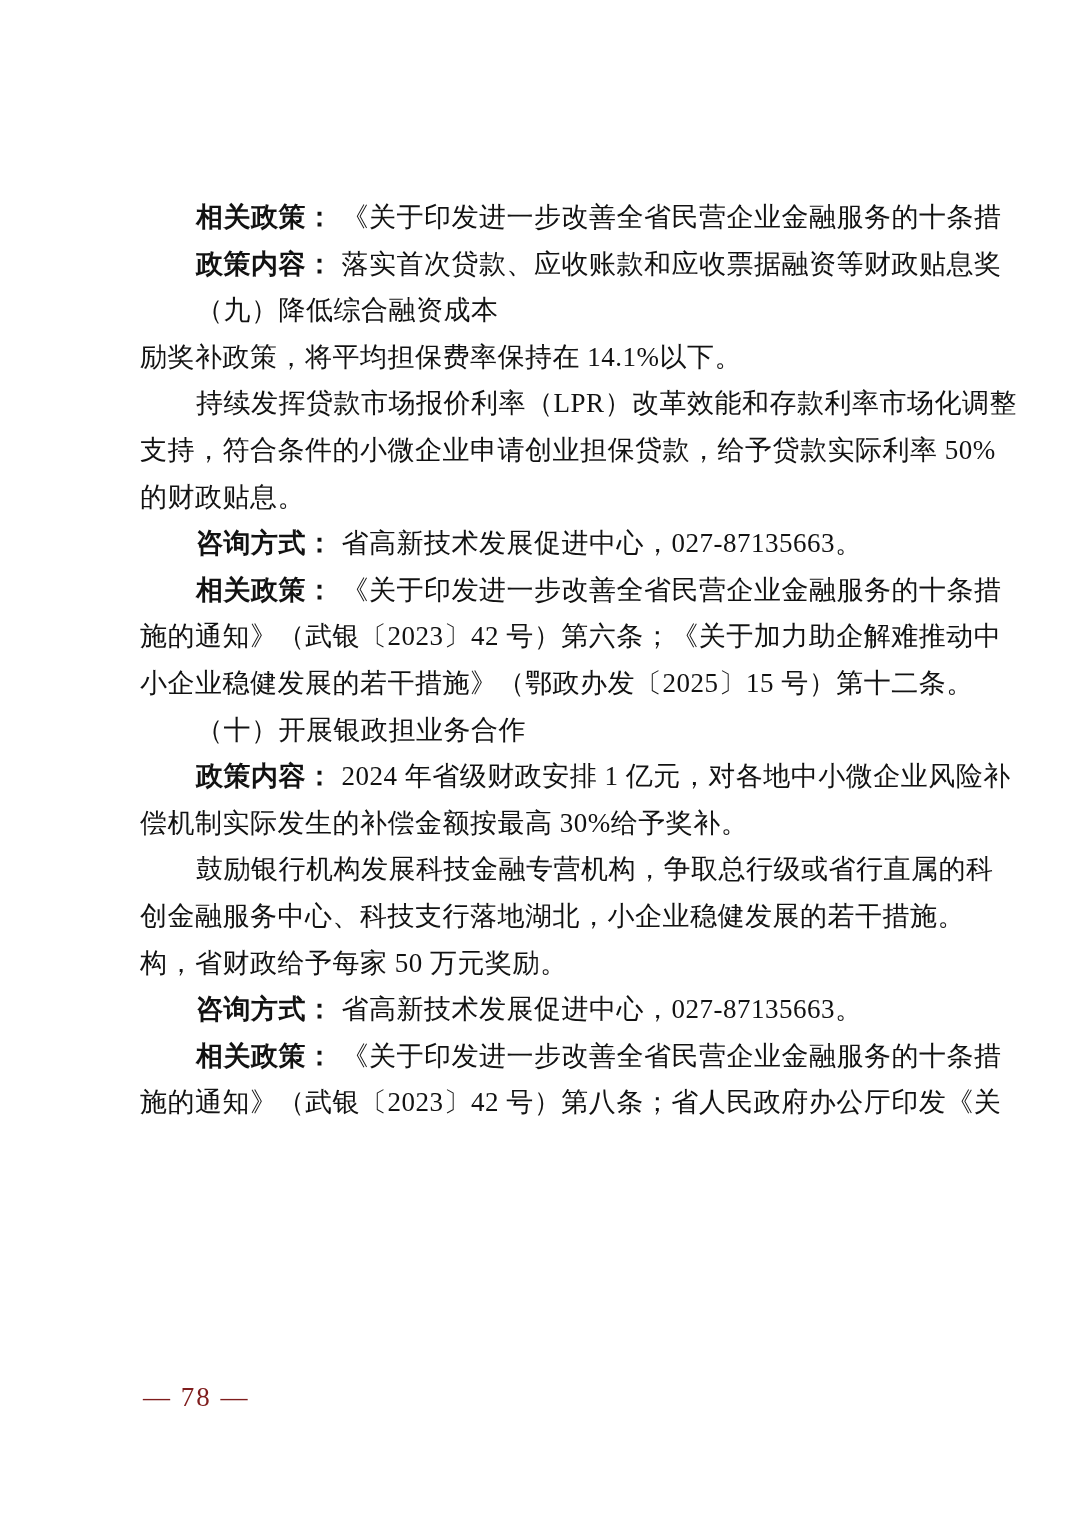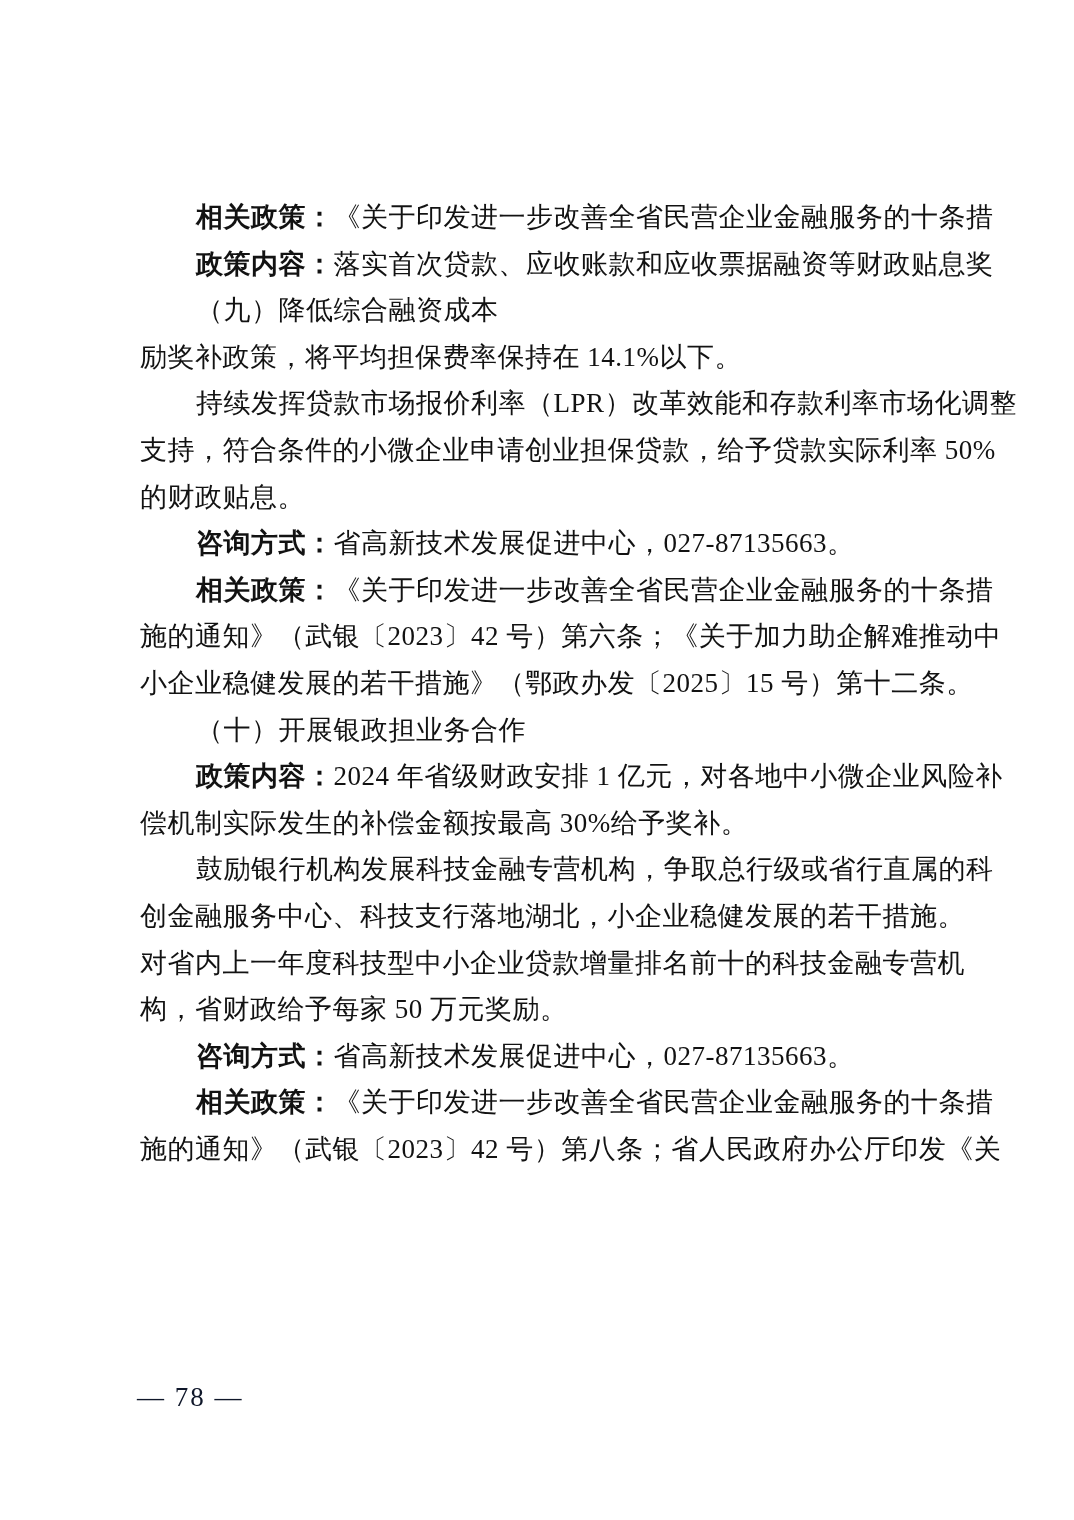--- a/index.html
+++ b/index.html
@@ -22,29 +22,29 @@
     font-size: 27px;
     line-height: 46.6px;
     white-space: nowrap;
     letter-spacing: 0.5px;
   }
   .line.fill {
     text-align: justify;
     text-align-last: justify;
   }
   .line.indent { text-indent: 56px; }
-  .label { font-weight: 700; margin-right: 0; }
+  .label { font-weight: 700; margin-right: 8px; }
   .footer {
     position: absolute;
-    left: 137px;
+    left: 143px;
     top: 1380px;
     font-size: 27px;
     line-height: 34px;
     letter-spacing: 2px;
-    color: #0f172a;
+    color: #7f1d1d;
   }
 </style>
 </head>
 <body>
 
 <div class="page">
   <main class="text-block">
     <div class="line indent fill"><span class="label">相关政策：</span><span>《关于印发进一步改善全省民营企业金融服务的十条措</span></div>
     <div class="line indent fill"><span class="label">政策内容：</span><span>落实首次贷款、应收账款和应收票据融资等财政贴息奖</span></div>
     <div class="line indent"><span>（九）降低综合融资成本</span></div>
@@ -54,21 +54,20 @@
     <div class="line"><span>的财政贴息。</span></div>
     <div class="line indent"><span class="label">咨询方式：</span><span>省高新技术发展促进中心，027-87135663。</span></div>
     <div class="line indent fill"><span class="label">相关政策：</span><span>《关于印发进一步改善全省民营企业金融服务的十条措</span></div>
     <div class="line fill"><span>施的通知》（武银〔2023〕42 号）第六条；《关于加力助企解难推动中</span></div>
     <div class="line"><span>小企业稳健发展的若干措施》（鄂政办发〔2025〕15 号）第十二条。</span></div>
     <div class="line indent"><span>（十）开展银政担业务合作</span></div>
     <div class="line indent fill"><span class="label">政策内容：</span><span>2024 年省级财政安排 1 亿元，对各地中小微企业风险补</span></div>
     <div class="line"><span>偿机制实际发生的补偿金额按最高 30%给予奖补。</span></div>
     <div class="line indent fill"><span>鼓励银行机构发展科技金融专营机构，争取总行级或省行直属的科</span></div>
     <div class="line fill"><span>创金融服务中心、科技支行落地湖北，小企业稳健发展的若干措施。</span></div>
-    <div class="line fill"><span>对省内上一年度科技型中小企业贷款增量排名前十的科技金融专营机</span></div>
     <div class="line"><span>构，省财政给予每家 50 万元奖励。</span></div>
     <div class="line indent"><span class="label">咨询方式：</span><span>省高新技术发展促进中心，027-87135663。</span></div>
     <div class="line indent fill"><span class="label">相关政策：</span><span>《关于印发进一步改善全省民营企业金融服务的十条措</span></div>
     <div class="line fill"><span>施的通知》（武银〔2023〕42 号）第八条；省人民政府办公厅印发《关</span></div>
   </main>
   <footer class="footer">
     <span>— 78 —</span>
   </footer>
 </div>
 

